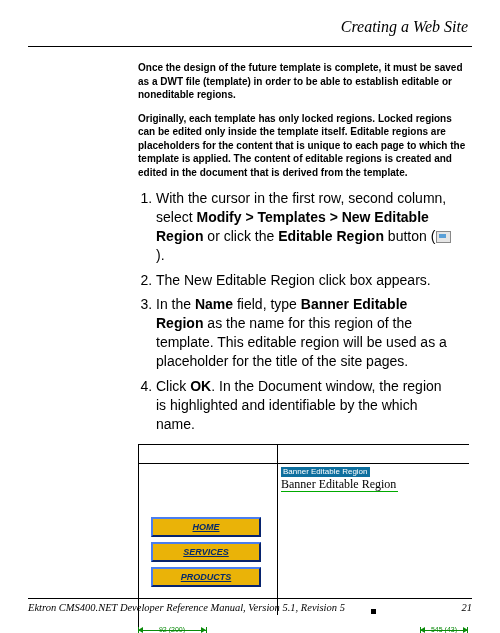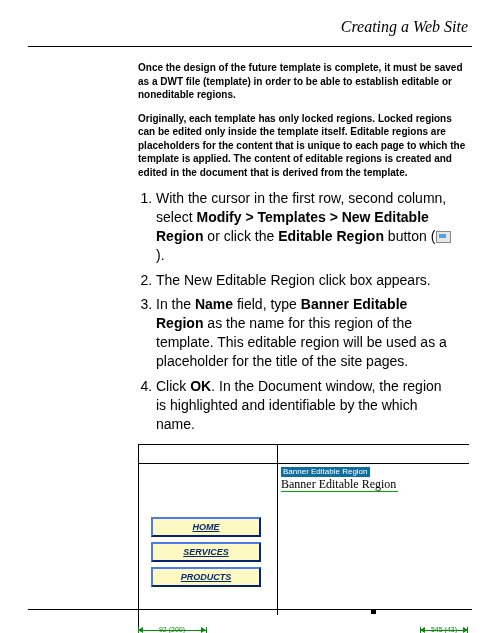--- a/index.html
+++ b/index.html
@@ -127,21 +127,21 @@
     padding-right: 2px;
     line-height: 13px;
   }
   .nav-col {
     position: absolute;
     left: 12px;
     top: 72px;
     width: 110px;
   }
   .nav-btn {
-    background: #fef9c3;
+    background: #eab308;
     border-top: 2px solid #4a7ef0;
     border-left: 2px solid #4a7ef0;
     border-right: 2px solid #07236e;
     border-bottom: 2px solid #07236e;
     height: 16px;
     margin-bottom: 5px;
     text-align: center;
     line-height: 16px;
     font-size: 9px;
     font-style: italic;
@@ -272,14 +272,18 @@
         <div class="ruler-arrow-r" style="left:325px; top:6px;"></div>
         <div class="ruler-tick" style="left:0; top:6px;"></div>
         <div class="ruler-tick" style="left:329px; top:6px;"></div>
         <div class="ruler-label" style="left:140px; top:5px;">653</div>
       </div>
     </div>
   </div>
 
   <div class="footer">
     <hr class="footer-line">
+    <div class="footer-row">
+      <span>Ektron CMS400.NET Developer Reference Manual, Version 5.1, Revision 5</span>
+      <span>21</span>
+    </div>
   </div>
 </div>
 
 </body></html>

